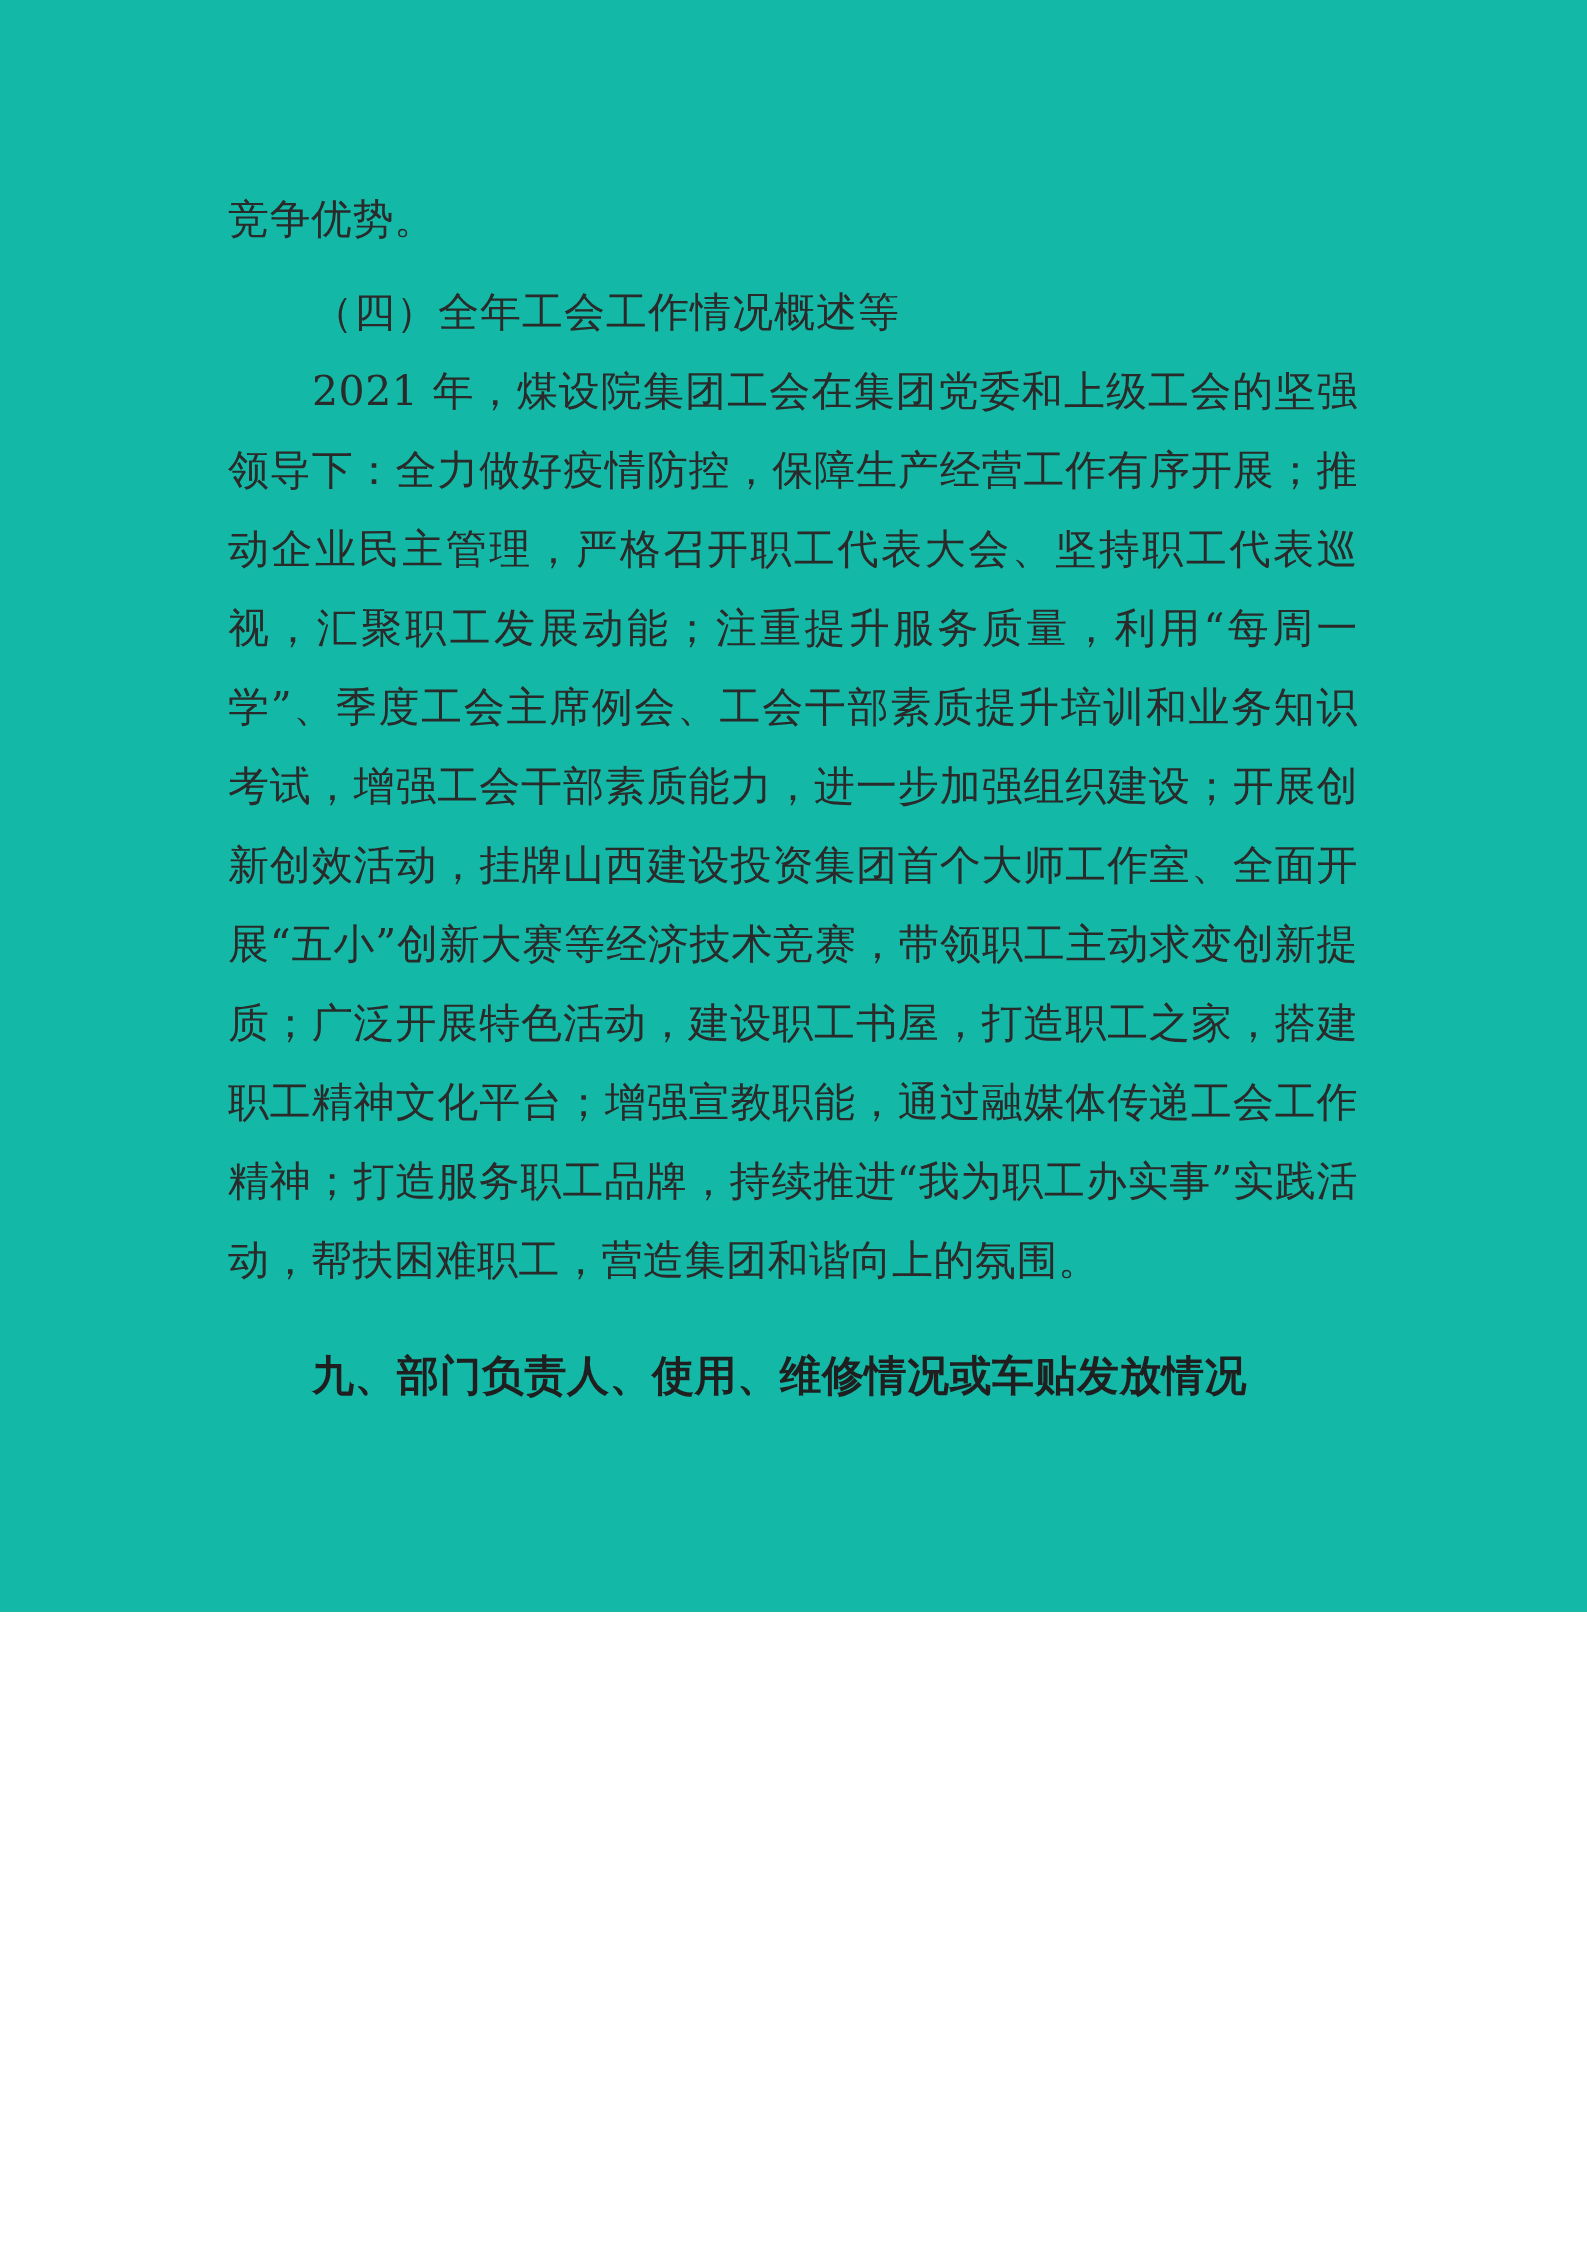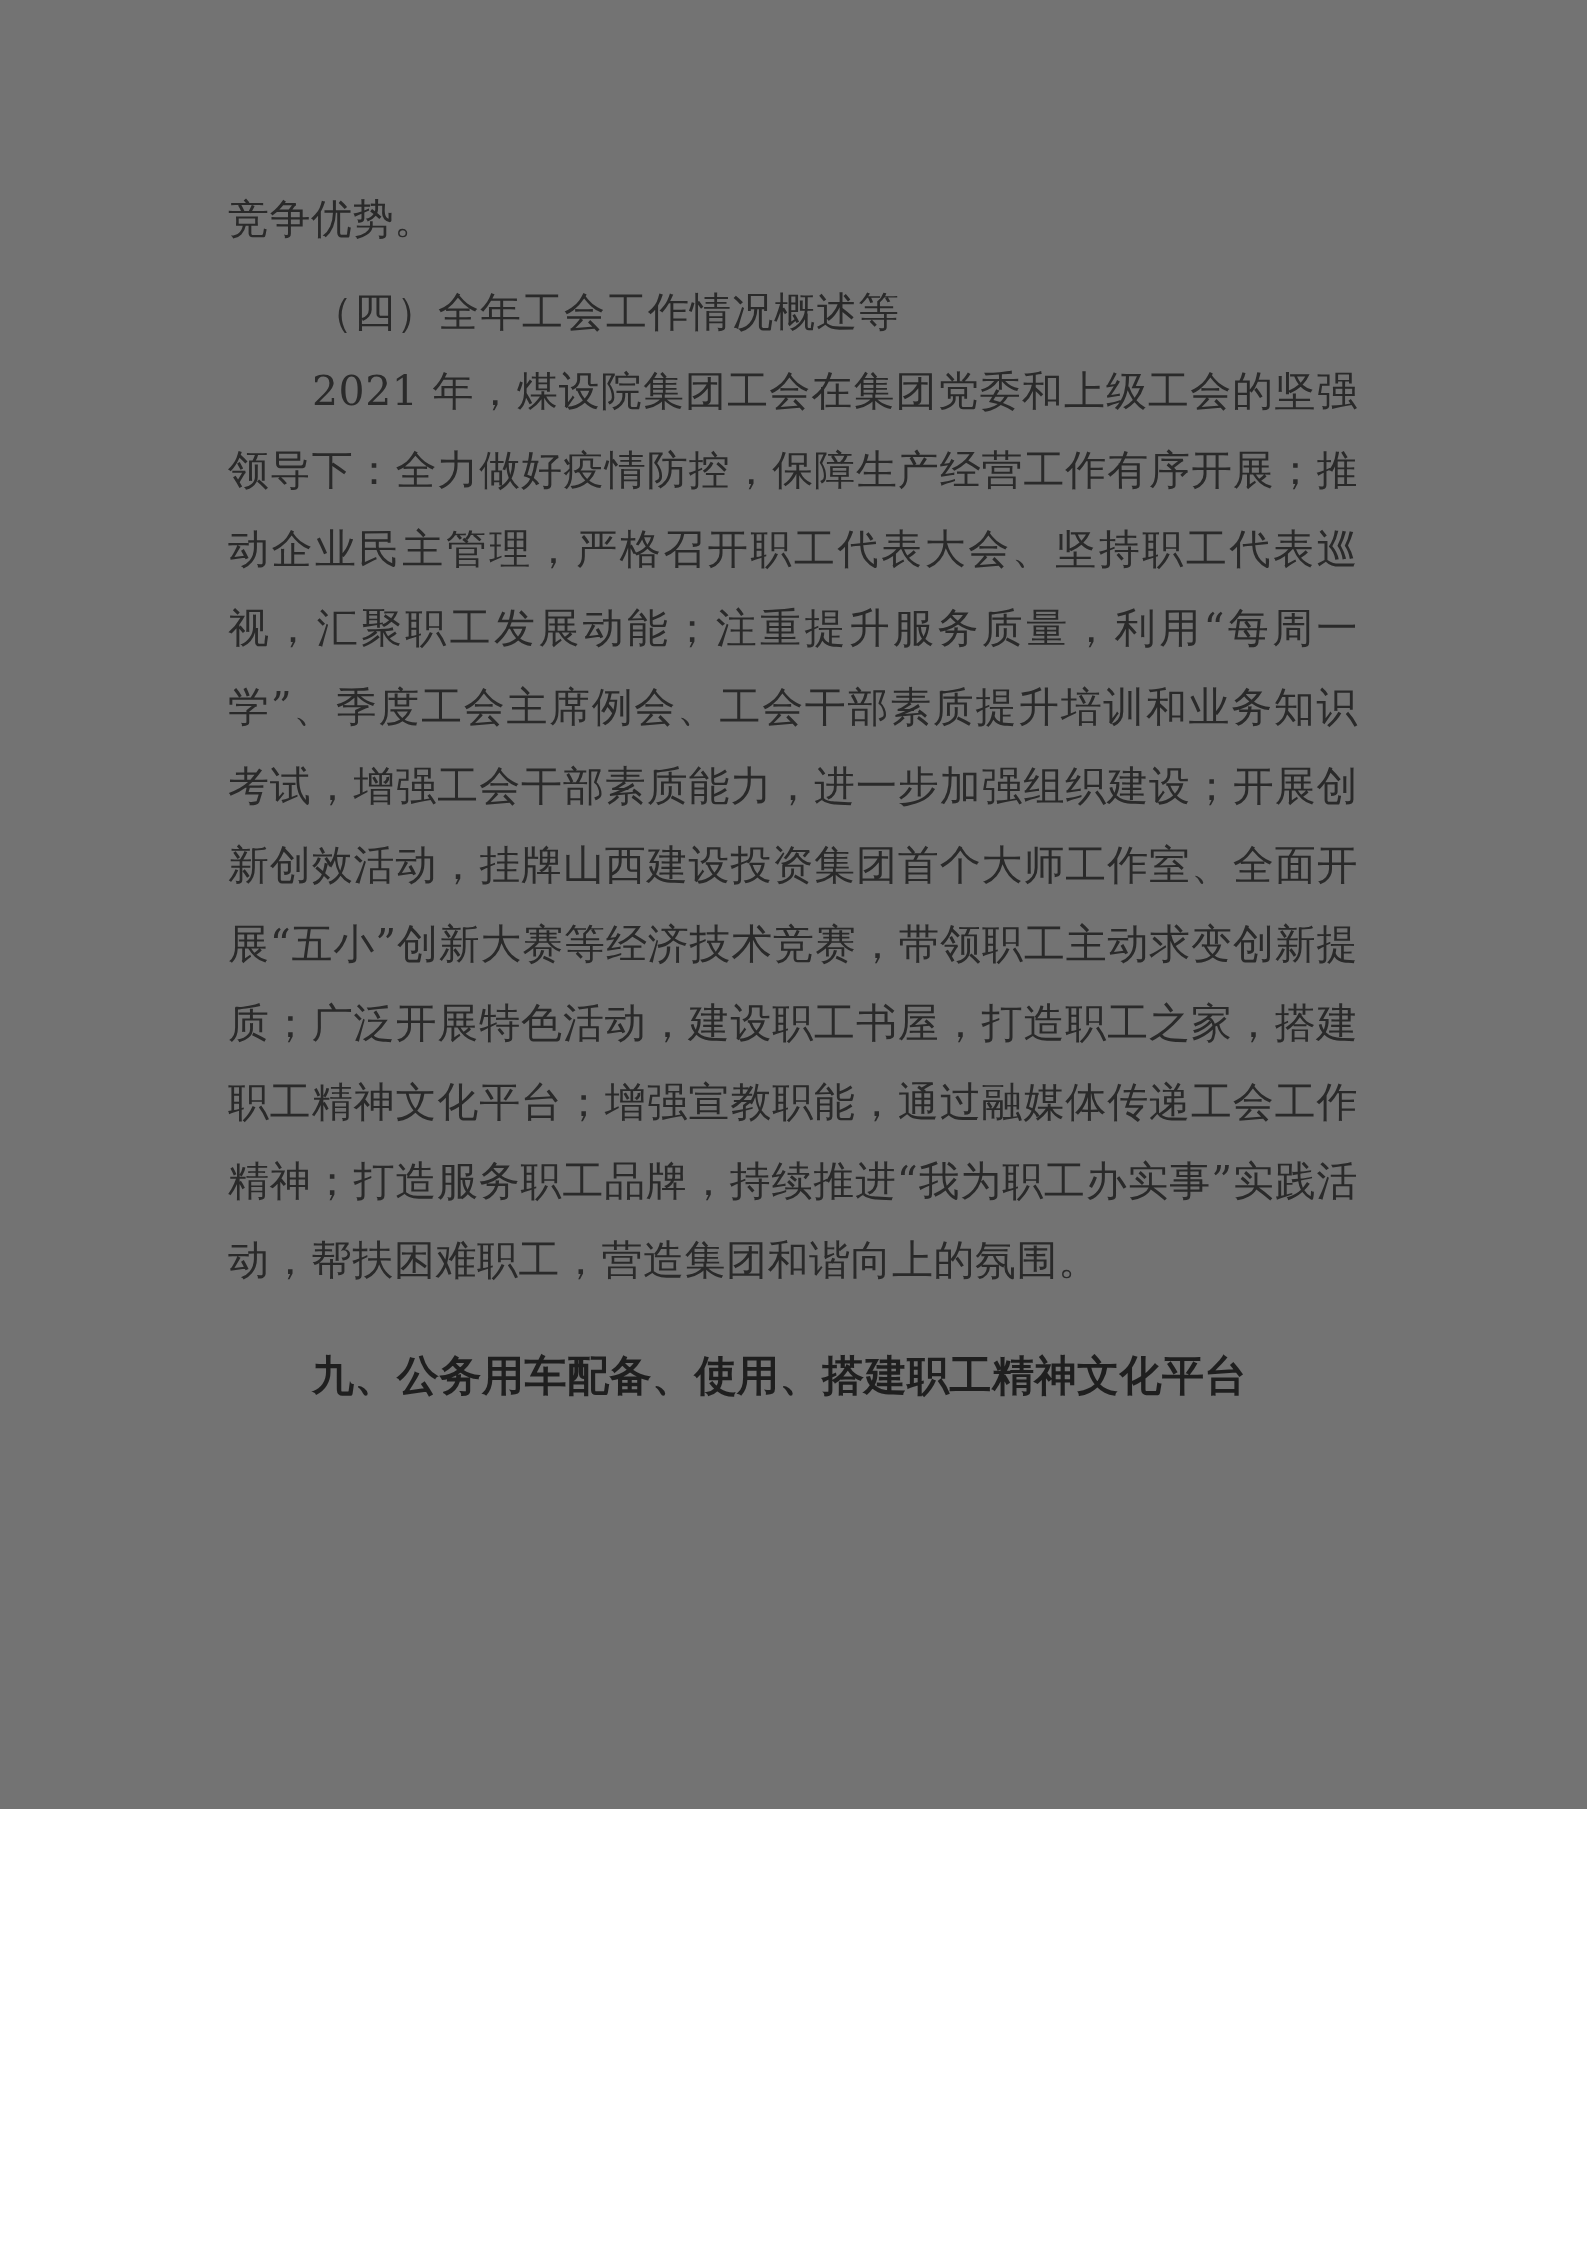--- a/index.html
+++ b/index.html
@@ -3,22 +3,22 @@
 <meta charset="utf-8">
 <style>
   html, body {
     margin: 0;
     padding: 0;
     background: #ffffff;
   }
   .page {
     position: relative;
     width: 1587px;
-    height: 1809px;
-    background: #737373;
+    height: 1612px;
+    background: #14b8a6;
     box-sizing: border-box;
     overflow: hidden;
   }
   .content {
     position: absolute;
     left: 228px;
     top: 180px;
     width: 1130px;
   }
   .doc-text {
@@ -69,17 +69,17 @@
     <p class="doc-text para first-line">竞争优势。</p>
 
     <div class="spacer-sm"></div>
 
     <p class="heading-sub">（四）全年工会工作情况概述等</p>
 
     <p class="doc-text para">2021 年，煤设院集团工会在集团党委和上级工会的坚强领导下：全力做好疫情防控，保障生产经营工作有序开展；推动企业民主管理，严格召开职工代表大会、坚持职工代表巡视，汇聚职工发展动能；注重提升服务质量，利用“每周一学”、季度工会主席例会、工会干部素质提升培训和业务知识考试，增强工会干部素质能力，进一步加强组织建设；开展创新创效活动，挂牌山西建设投资集团首个大师工作室、全面开展“五小”创新大赛等经济技术竞赛，带领职工主动求变创新提质；广泛开展特色活动，建设职工书屋，打造职工之家，搭建职工精神文化平台；增强宣教职能，通过融媒体传递工会工作精神；打造服务职工品牌，持续推进“我为职工办实事”实践活动，帮扶困难职工，营造集团和谐向上的氛围。</p>
 
     <div class="spacer-md"></div>
 
-    <p class="heading-main">九、公务用车配备、使用、搭建职工精神文化平台</p>
+    <p class="heading-main">九、部门负责人、使用、维修情况或车贴发放情况</p>
 
 
   </div>
 </div>
 
 </body></html>

